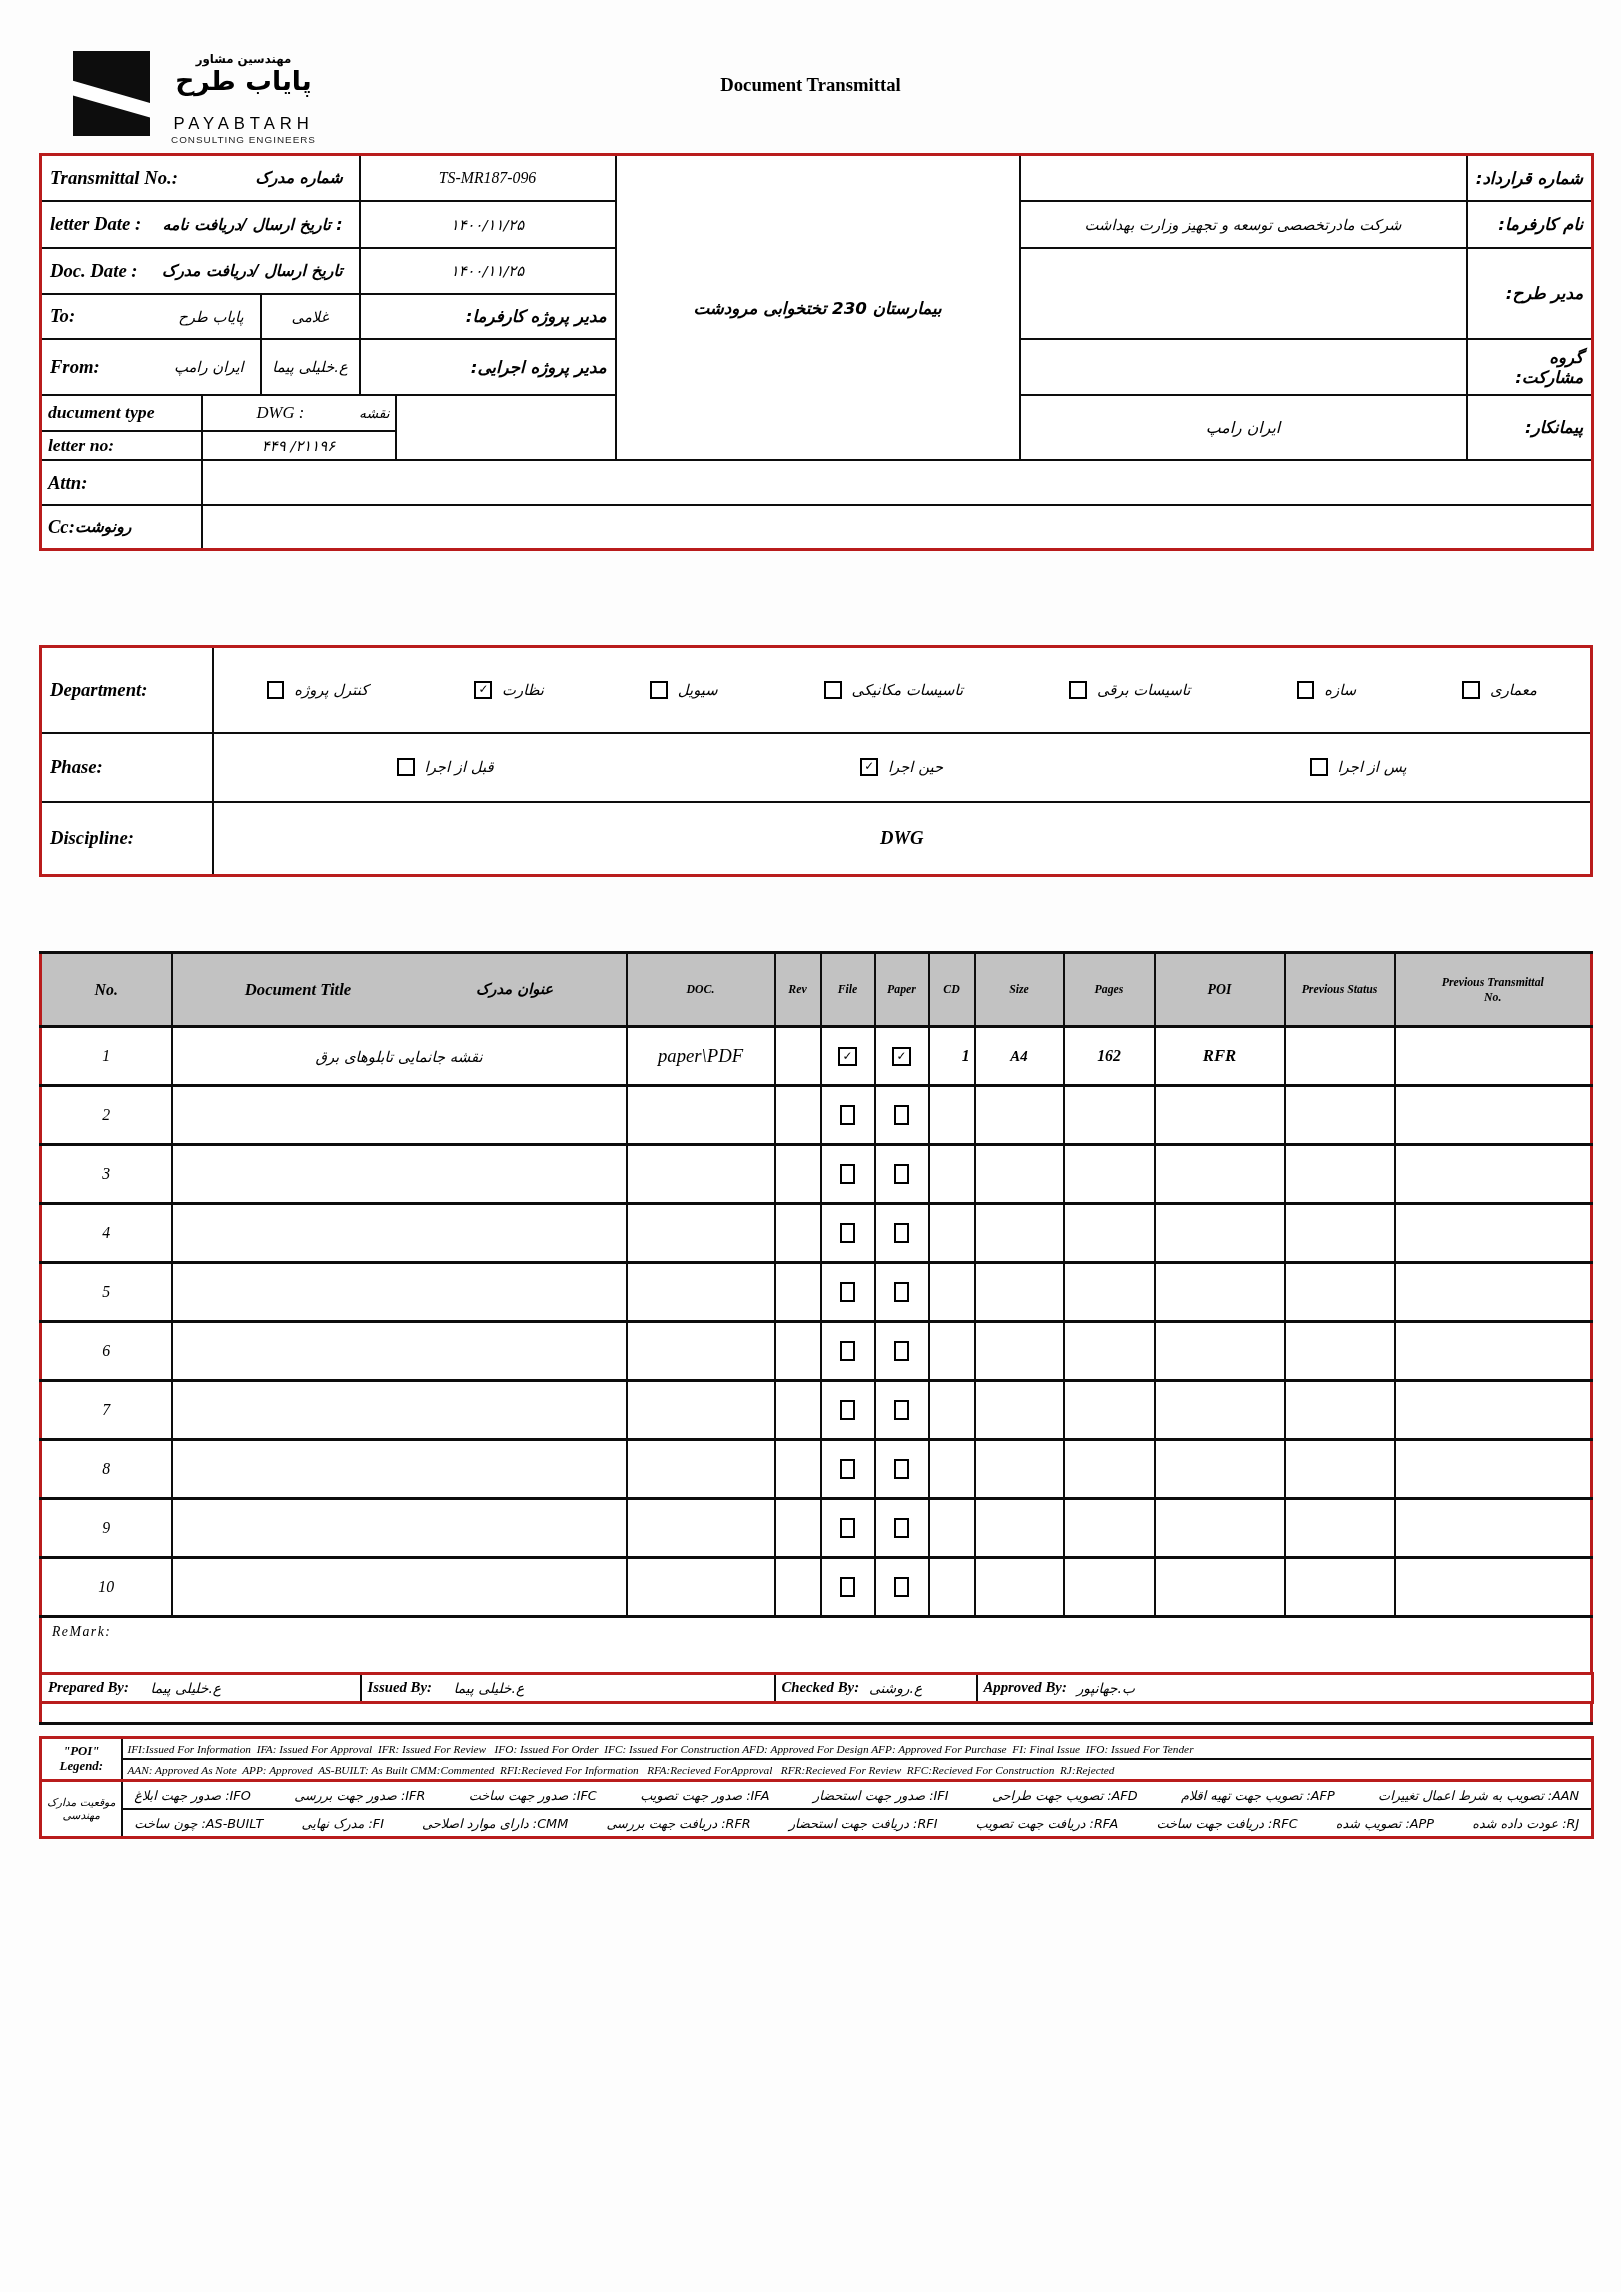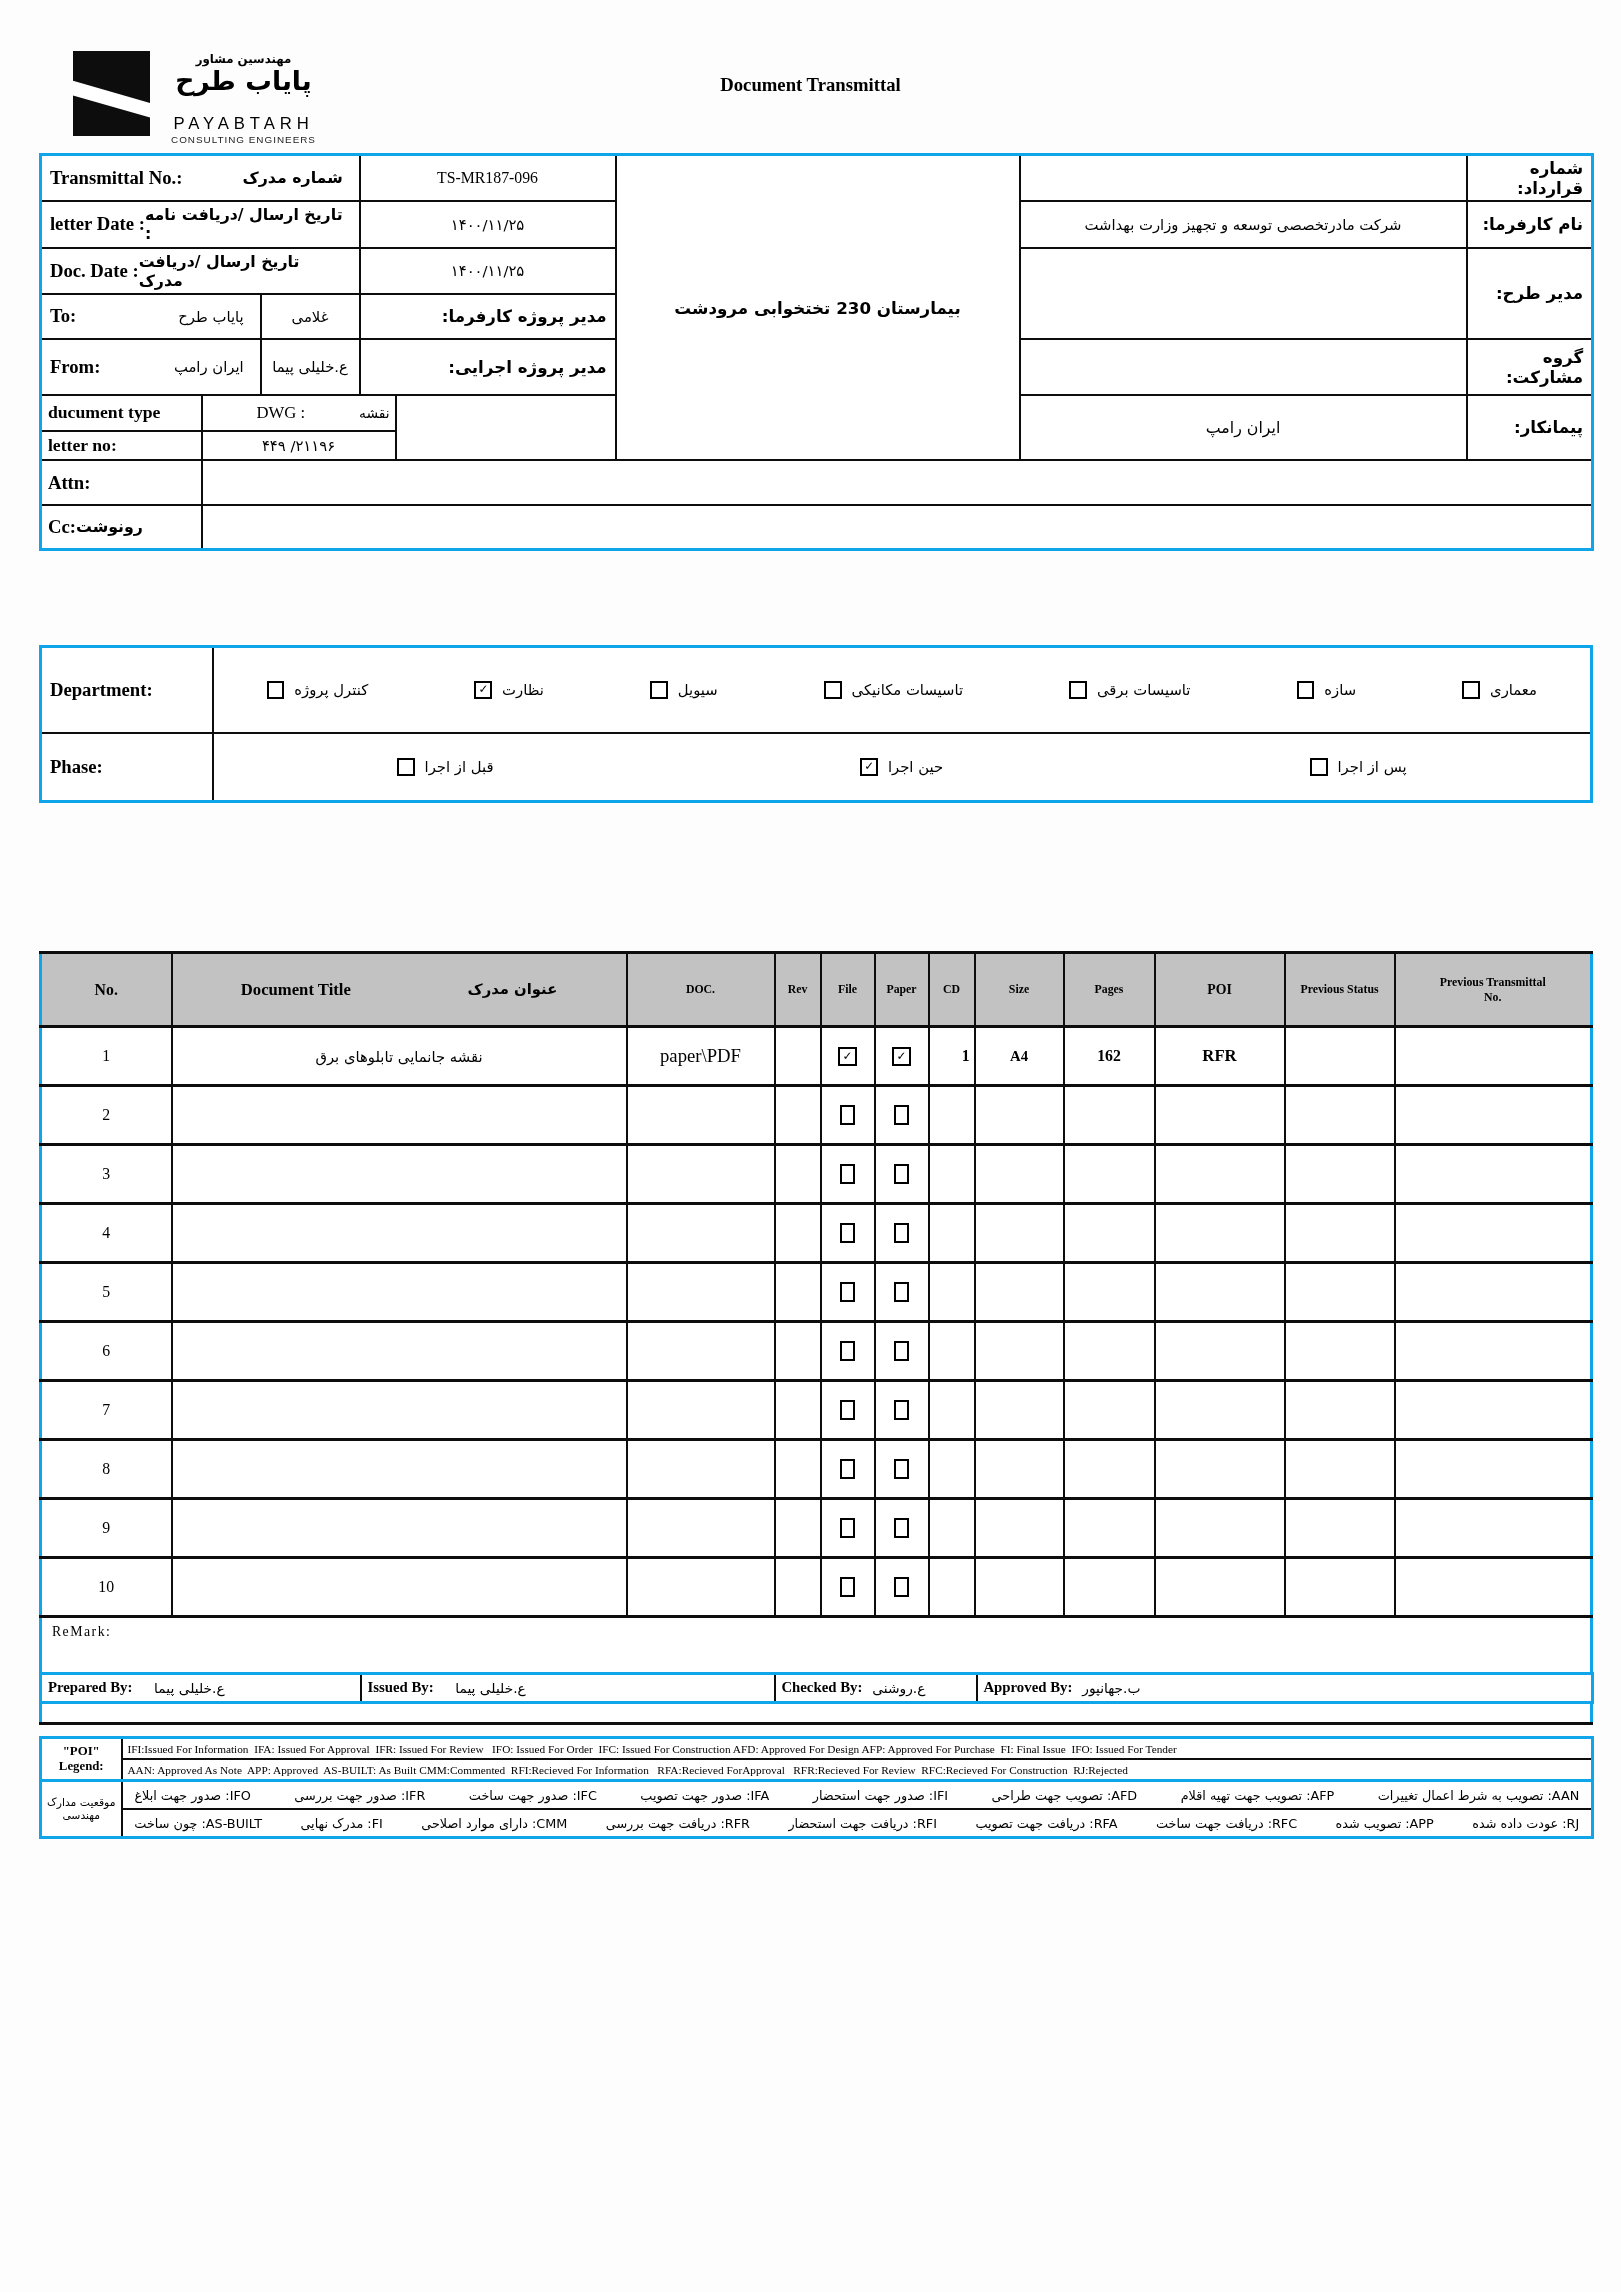--- a/index.html
+++ b/index.html
@@ -13,21 +13,21 @@
   .logo-text{position:absolute;left:150px;top:53px;width:187px;text-align:center;line-height:1.05;}
   .logo-fa-small{font-size:11.8px;font-weight:bold;}
   .logo-fa-big{font-size:26.6px;font-weight:bold;margin-top:2px;}
   .logo-en{font-size:16.7px;font-weight:normal;letter-spacing:4.9px;margin-top:20px;font-family:"Liberation Sans",sans-serif;}
   .logo-en-sub{font-size:9.9px;letter-spacing:1px;margin-top:2px;font-family:"Liberation Sans",sans-serif;color:#222;}
   .doc-title{position:absolute;left:0;top:74px;width:100%;text-align:center;font-size:18.7px;font-weight:bold;}
 
   
   table{border-collapse:collapse;table-layout:fixed;position:absolute;left:39px;background:#fff;}
   td{border:2px solid #0d0d0d;padding:0;overflow:hidden;vertical-align:middle;}
-  .t-info,.t-dept,.t-doc,.t-sig,.t-poi,.t-fal{width:1551px;border:3px solid #0ea5e9;}
+  .t-info,.t-dept,.t-doc,.t-sig,.t-poi,.t-fal{width:1551px;border:3px solid #b91c1c;font-style:italic;}
 
   
   .t-info{top:153px;}
   .t-info tr:nth-child(1){height:46px;} .t-info tr:nth-child(2){height:47px;}
   .t-info tr:nth-child(3){height:46px;} .t-info tr:nth-child(4){height:45px;}
   .t-info tr:nth-child(5){height:56px;} .t-info tr:nth-child(6){height:36px;}
   .t-info tr:nth-child(7){height:29.6px;} .t-info tr:nth-child(8){height:45px;}
   .t-info tr:nth-child(9){height:44px;}
   .cell-split{display:flex;justify-content:space-between;align-items:center;padding:0 15.8px 0 7.9px;}
   .lbl-en{font-weight:bold;font-size:18.7px;white-space:nowrap;}
@@ -260,20 +260,24 @@
                 <span class="cb-lab fa">حین اجرا</span>
                 <span class="cb">✓</span>
               </span>
               <span class="cb-item">
                 <span class="cb-lab fa">قبل از اجرا</span>
                 <span class="cb"></span>
               </span>
             </div>
           </td>
     </tr>
+    <tr>
+      <td class="dept-label">Discipline:</td>
+      <td class="disc-val">DWG</td>
+    </tr>
   </tbody>
     </table>
 
   <table class="t-doc">
     <colgroup>
         <col style="width:131px">
         <col style="width:455px">
         <col style="width:148px">
         <col style="width:46px">
         <col style="width:54px">

